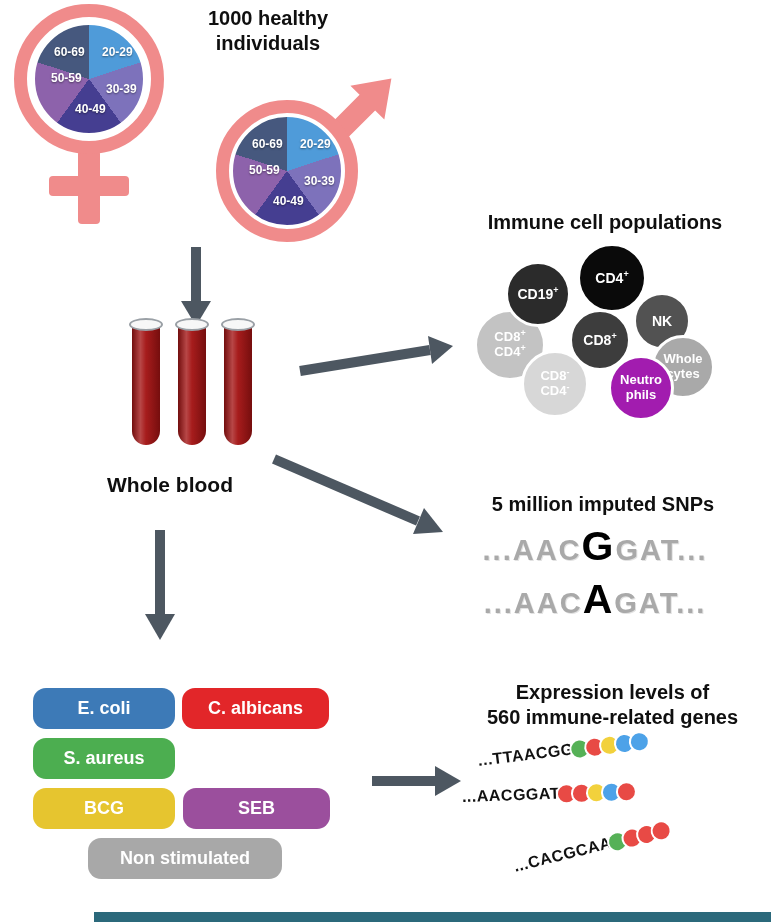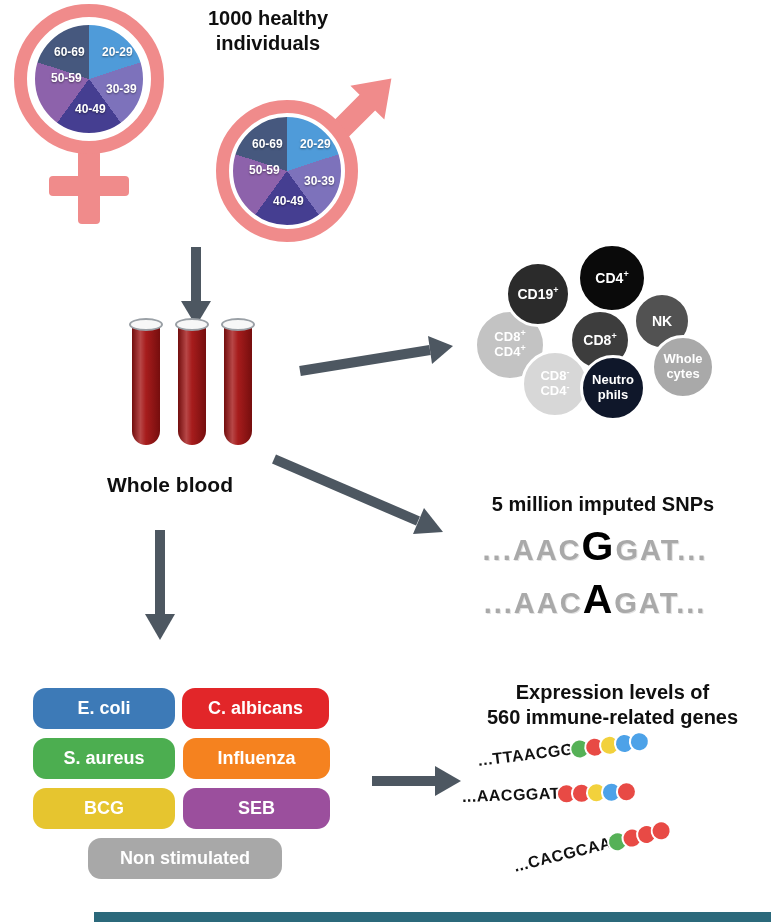--- a/index.html
+++ b/index.html
@@ -122,20 +122,21 @@
       <div class="body" style="background-color: rgb(163, 19, 19);"></div>
       <div class="cap"></div>
     </div>
     <div class="tube">
       <div class="body" style="background-color: rgb(163, 19, 19);"></div>
       <div class="cap"></div>
     </div>
   </div>
   <div class="section-title" style="left:70px;top:472px;width:200px;font-size:21px;">Whole blood</div>
 
+  <div class="section-title" style="left:450px;top:210px;width:310px;">Immune cell populations</div>
   <div class="cells">
     <div class="cell cell-2l" style="left: 6px; top: 66px; width: 72px; height: 72px; background-color: rgb(195, 195, 195);">
       <div><span>CD8</span><sup>+</sup></div>
       <div><span>CD4</span><sup>+</sup></div>
     </div>
     <div class="cell" style="left: 37px; top: 18px; width: 66px; height: 66px; background-color: rgb(43, 43, 43);">
       <div><span>CD19</span><sup>+</sup></div>
     </div>
     <div class="cell" style="left: 165px; top: 49px; width: 58px; height: 58px; background-color: rgb(82, 82, 82);">
       <div><span>NK</span></div>
@@ -147,21 +148,21 @@
       <div><span>CD8</span><sup>+</sup></div>
     </div>
     <div class="cell cell-2l" style="left: 183px; top: 92px; width: 64px; height: 64px; background-color: rgb(169, 169, 169);">
       <div><span>Whole</span></div>
       <div><span>cytes</span></div>
     </div>
     <div class="cell cell-2l" style="left: 53px; top: 107px; width: 68px; height: 68px; background-color: rgb(215, 215, 215);">
       <div><span>CD8</span><sup>-</sup></div>
       <div><span>CD4</span><sup>-</sup></div>
     </div>
-    <div class="cell cell-2l" style="left: 112px; top: 112px; width: 66px; height: 66px; background-color: #0f172a;">
+    <div class="cell cell-2l" style="left: 140px; top: 112px; width: 66px; height: 66px; background-color: #a21caf;">
       <div><span>Neutro</span></div>
       <div><span>phils</span></div>
     </div>
   </div>
 
   <div class="section-title" style="left:448px;top:492px;width:310px;">5 million imputed SNPs</div>
   <div class="snp-lines">
     <div class="snp-line">
       <span class="snp-gray">...AAC</span><span class="snp-var">G</span><span class="snp-gray">GAT...</span>
     </div>
@@ -172,23 +173,20 @@
 
   <div class="pill" style="left: 33px; top: 688px; width: 142px; background-color: rgb(61, 122, 183); text-align: right;">
     <span>E. coli</span>
     </div>
   <div class="pill" style="left: 182px; top: 688px; width: 147px; background-color: rgb(226, 38, 41);">
     <span>C. albicans</span>
     </div>
   <div class="pill" style="left: 33px; top: 738px; width: 142px; background-color: rgb(76, 174, 80);">
     <span>S. aureus</span>
     </div>
-  <div class="pill" style="left: 183px; top: 738px; width: 147px; background-color: rgb(245, 130, 31);">
-    <span>Influenza</span>
-    </div>
   <div class="pill" style="left: 33px; top: 788px; width: 142px; background-color: rgb(230, 197, 47);">
     <span>BCG</span>
     </div>
   <div class="pill" style="left: 183px; top: 788px; width: 147px; background-color: rgb(155, 79, 157);">
     <span>SEB</span>
     </div>
   <div class="pill" style="left: 88px; top: 838px; width: 194px; background-color: rgb(168, 168, 168);">
     <span>Non stimulated</span>
     </div>
 

